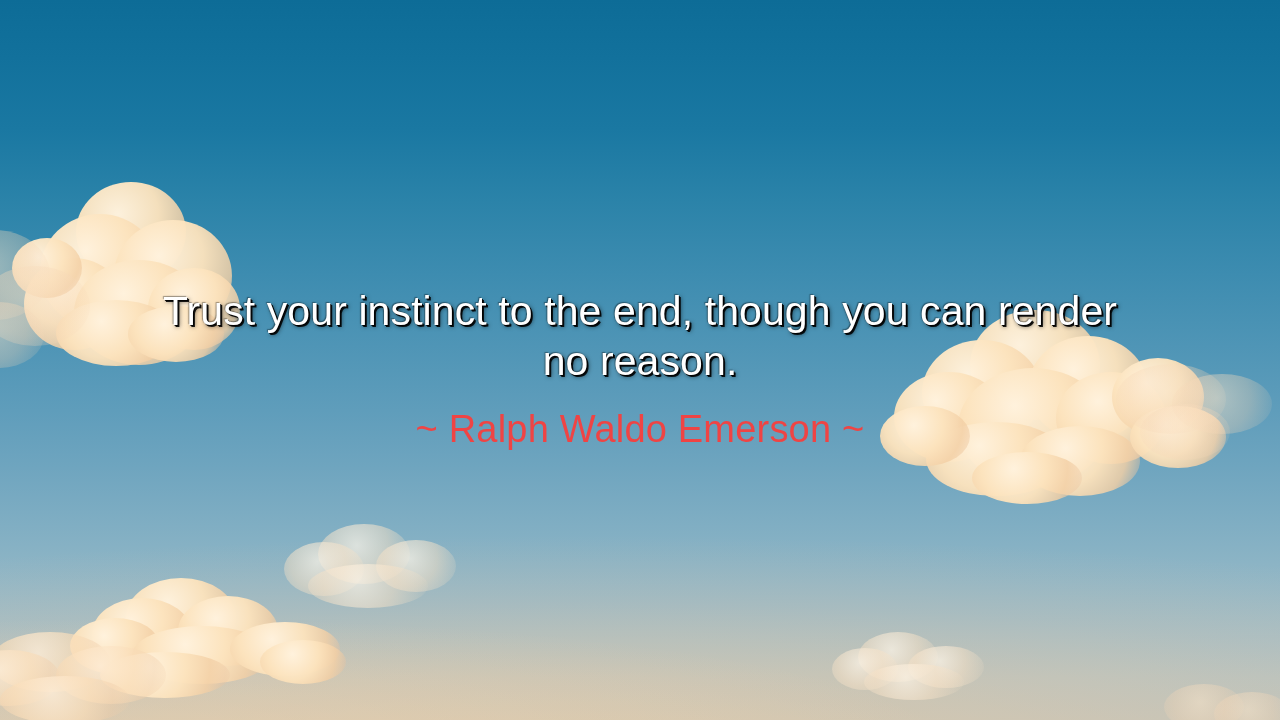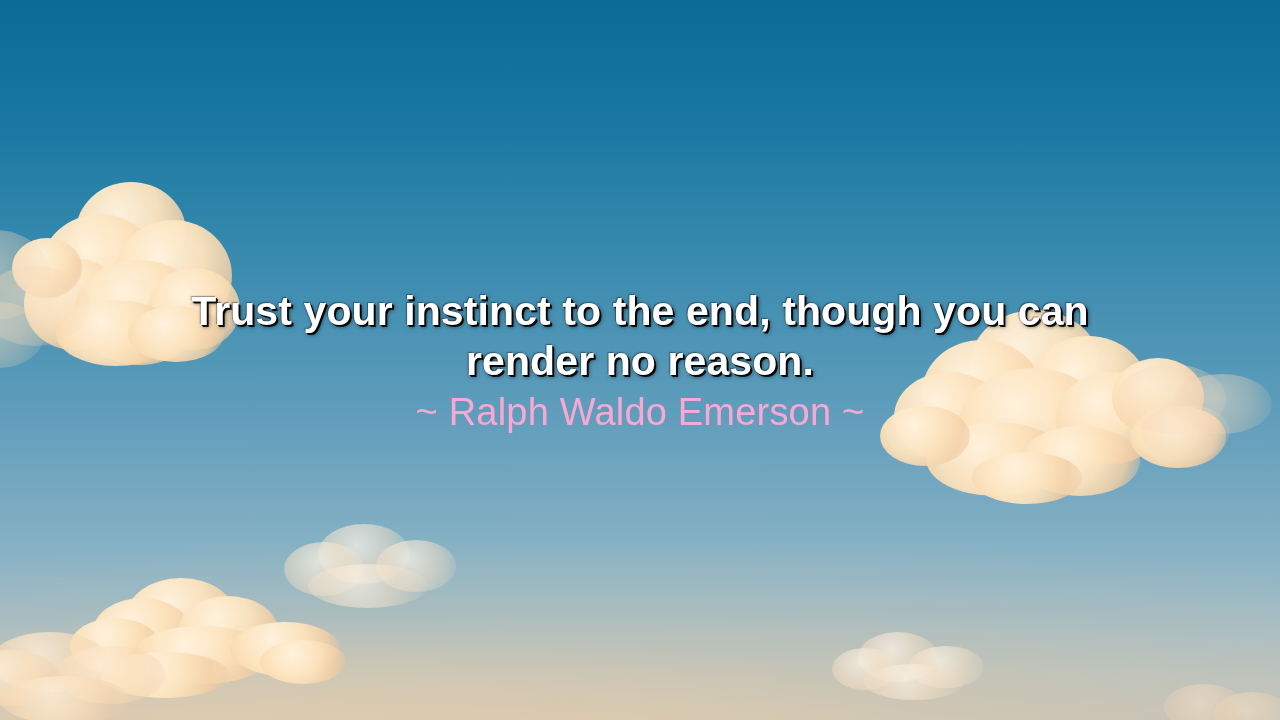--- a/index.html
+++ b/index.html
@@ -99,34 +99,34 @@
     top: 286px;
     text-align: center;
     padding: 0 64px;
     box-sizing: border-box;
   }
   .quote-text {
     margin: 0;
     color: #ffffff;
     font-size: 41px;
     line-height: 50px;
-    font-weight: 700;
+    font-weight: 400;
     letter-spacing: 0.1px;
     text-shadow:
       2px 2px 0 rgba(0,0,0,0.88),
       1px 1px 0 rgba(0,0,0,0.85),
       2px 2px 4px rgba(0,0,0,0.55),
       -1px -1px 1px rgba(0,0,0,0.35);
     max-width: 1010px;
     margin: 0 auto;
     text-align: center;
   }
   .quote-author {
-    margin: 4px auto 0;
-    color: #f9a8d4;
+    margin: 21px auto 0;
+    color: #ef4444;
     font-size: 38px;
     line-height: 44px;
     font-weight: 400;
     letter-spacing: 0.2px;
   }
 </style>
 </head>
 <body>
 
 <div id="stage">

